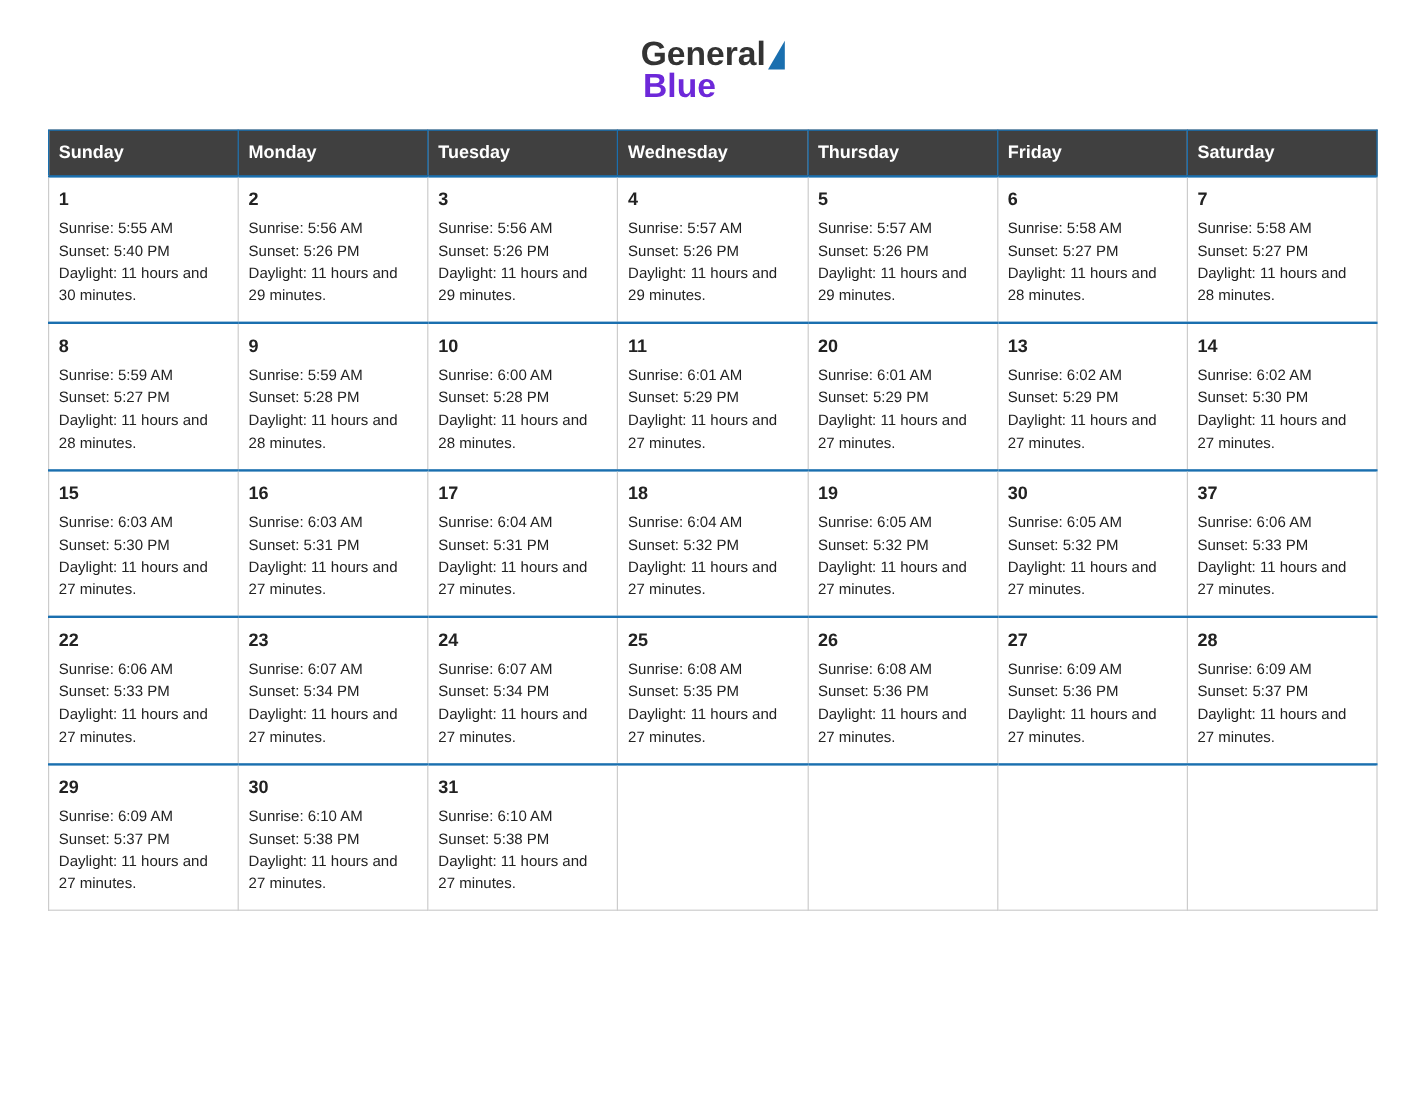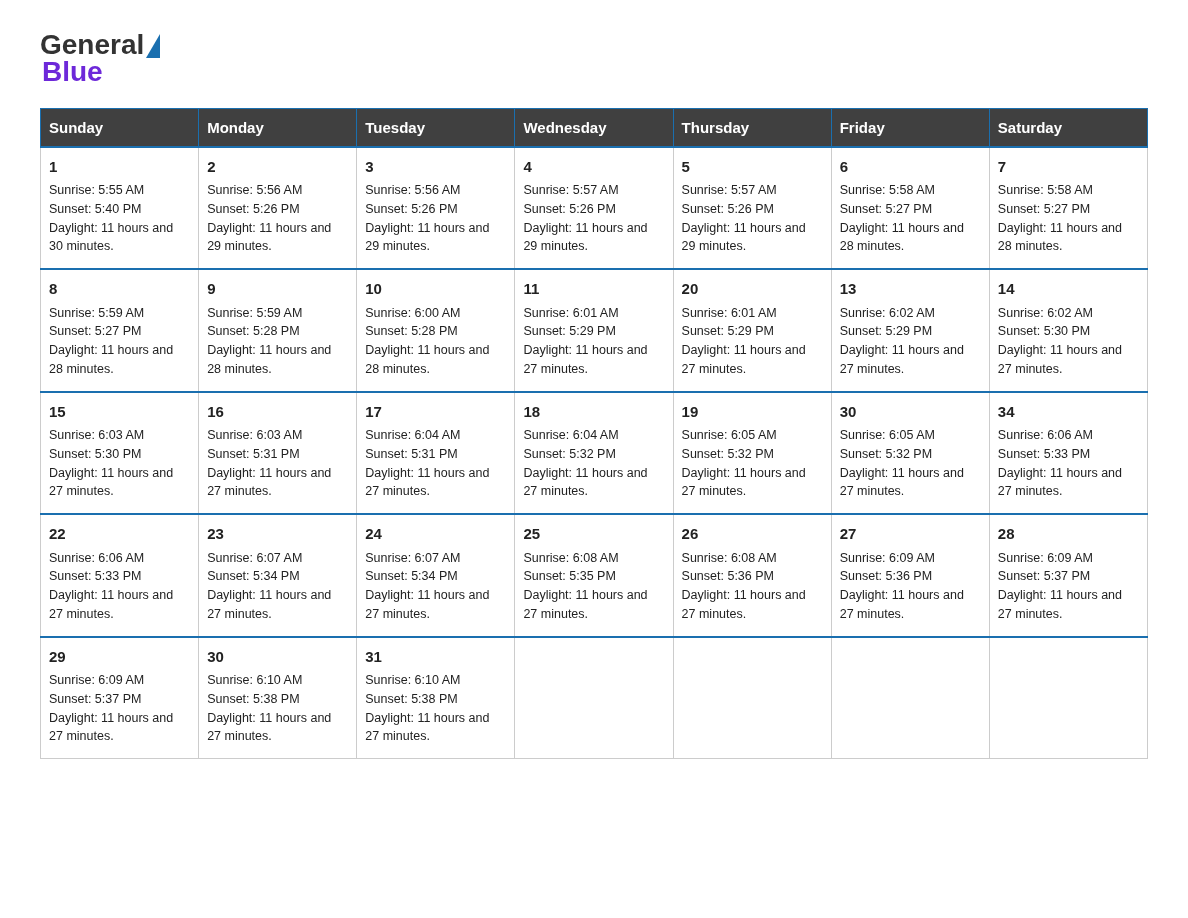--- a/index.html
+++ b/index.html
@@ -5,21 +5,21 @@
     * { box-sizing: border-box; margin: 0; padding: 0; }
     body {
       font-family: Arial, sans-serif;
       background: #fff;
       padding: 30px 40px;
       width: 1188px;
       min-height: 918px;
     }
     .header {
       display: flex;
-      justify-content: space-between;
+      justify-content: center;
       align-items: flex-start;
       margin-bottom: 20px;
     }
     .logo {
       display: flex;
       align-items: center;
       gap: 4px;
     }
     .logo-text-general {
       font-size: 28px;
@@ -240,21 +240,21 @@
         <span>Sunset: 5:32 PM</span><br>
         <span>Daylight: 11 hours and 27 minutes.</span>
       </td>
         <td>
         <span class="day-num">30</span>
         <span>Sunrise: 6:05 AM</span><br>
         <span>Sunset: 5:32 PM</span><br>
         <span>Daylight: 11 hours and 27 minutes.</span>
       </td>
         <td>
-        <span class="day-num">34</span>
+        <span class="day-num">37</span>
         <span>Sunrise: 6:06 AM</span><br>
         <span>Sunset: 5:33 PM</span><br>
         <span>Daylight: 11 hours and 27 minutes.</span>
       </td>
       </tr>
       <tr>
         <td>
         <span class="day-num">22</span>
         <span>Sunrise: 6:06 AM</span><br>
         <span>Sunset: 5:33 PM</span><br>

